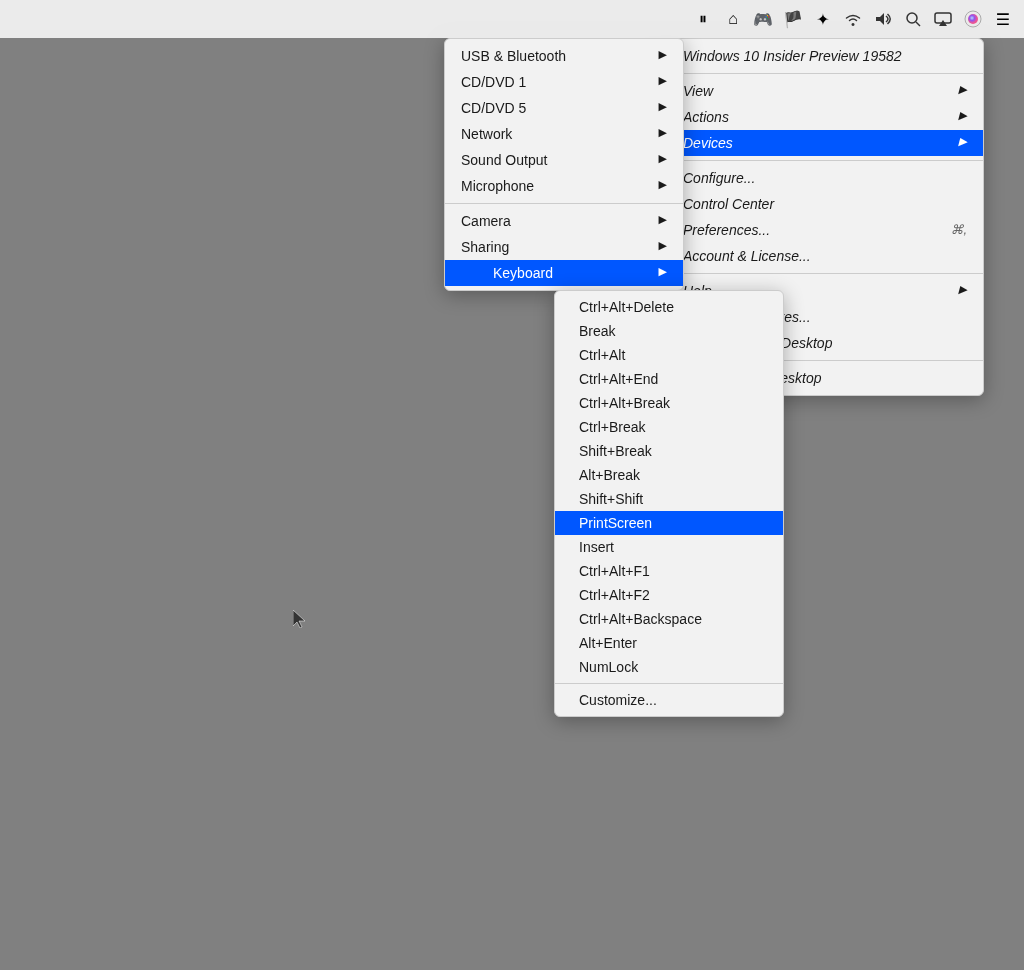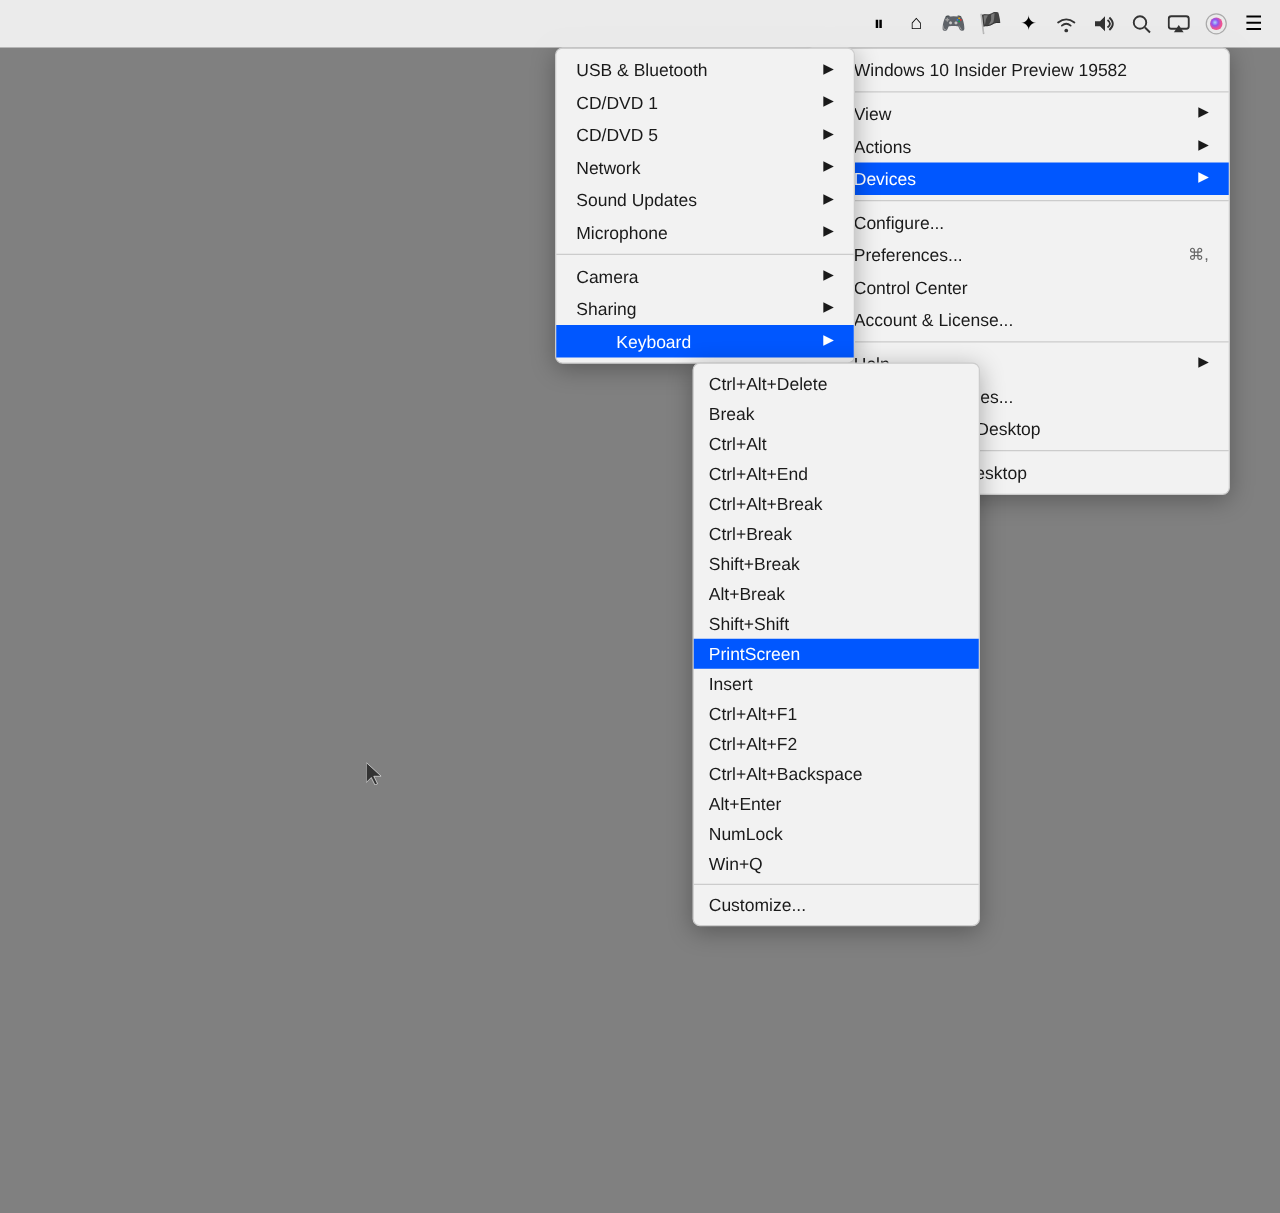--- a/index.html
+++ b/index.html
@@ -43,20 +43,21 @@
       position: absolute;
       top: 38px;
       right: 40px;
       width: 340px;
       background: #f2f2f2;
       border: 1px solid #ccc;
       border-radius: 6px;
       box-shadow: 0 4px 20px rgba(0,0,0,0.3);
       z-index: 50;
       padding: 4px 0;
+      font-style: italic;
     }
     .menu-item {
       display: flex;
       padding: 5px 16px;
       cursor: pointer;
       white-space: nowrap;
       position: relative;
       color: #1a1a1a;
     }
     .menu-item .check {
@@ -104,21 +105,21 @@
       right: 240px;
       width: 230px;
       background: #f2f2f2;
       border: 1px solid #ccc;
       border-radius: 6px;
       box-shadow: 0 4px 20px rgba(0,0,0,0.3);
       z-index: 52;
       padding: 4px 0;
     }
     .menu-keyboard .menu-item {
-      padding: 4px 12px;
+      padding: 4px 24px;
     }
 
     .devices-active {
       background: #0057ff !important;
       color: white !important;
     }
     .keyboard-active {
       background: #0057ff !important;
       color: white !important;
       padding-left: 48px;
@@ -202,29 +203,29 @@
     <span>Devices</span>
     <span class="arrow">▶</span>
   </div>
   <div class="menu-separator"></div>
   <div class="menu-item">
     <span class="check"></span>
     <span>Configure...</span>
   </div>
   <div class="menu-item">
     <span class="check"></span>
+    <span>Control Center</span>
+  </div>
+  <div class="menu-item">
+    <span class="check"></span>
     <span>Preferences...</span>
     <span class="shortcut">⌘,</span>
   </div>
   <div class="menu-item">
     <span class="check"></span>
-    <span>Control Center</span>
-  </div>
-  <div class="menu-item">
-    <span class="check"></span>
     <span>Account &amp; License...</span>
   </div>
   <div class="menu-separator"></div>
   <div class="menu-item">
     <span class="check"></span>
     <span>Help</span>
     <span class="arrow">▶</span>
   </div>
   <div class="menu-item">
     <span class="check"></span>
@@ -252,21 +253,21 @@
   </div>
   <div class="menu-item">
     <span>CD/DVD 5</span>
     <span class="arrow">▶</span>
   </div>
   <div class="menu-item">
     <span>Network</span>
     <span class="arrow">▶</span>
   </div>
   <div class="menu-item">
-    <span>Sound Updates</span>
+    <span>Sound Output</span>
     <span class="arrow">▶</span>
   </div>
   <div class="menu-item">
     <span>Microphone</span>
     <span class="arrow">▶</span>
   </div>
   <div class="menu-separator"></div>
   <div class="menu-item">
     <span>Camera</span>
     <span class="arrow">▶</span>
@@ -322,23 +323,20 @@
     <span>Ctrl+Alt+F2</span>
   </div>
   <div class="menu-item">
     <span>Ctrl+Alt+Backspace</span>
   </div>
   <div class="menu-item">
     <span>Alt+Enter</span>
   </div>
   <div class="menu-item">
     <span>NumLock</span>
-  </div>
-  <div class="menu-item">
-    <span>Win+Q</span>
   </div>
   <div class="menu-separator"></div>
   <div class="menu-item">
     <span>Customize...</span>
   </div>
 </div>
 
 <div style="position:absolute; left:293px; top:610px; width:12px; height:18px; pointer-events:none; z-index:200;">
   <svg width="12" height="18" viewBox="0 0 12 18">
     <polygon points="0,0 0,16 4,12 7,18 9,17 6,11 12,11" fill="#333" stroke="white" stroke-width="0.5"></polygon>

